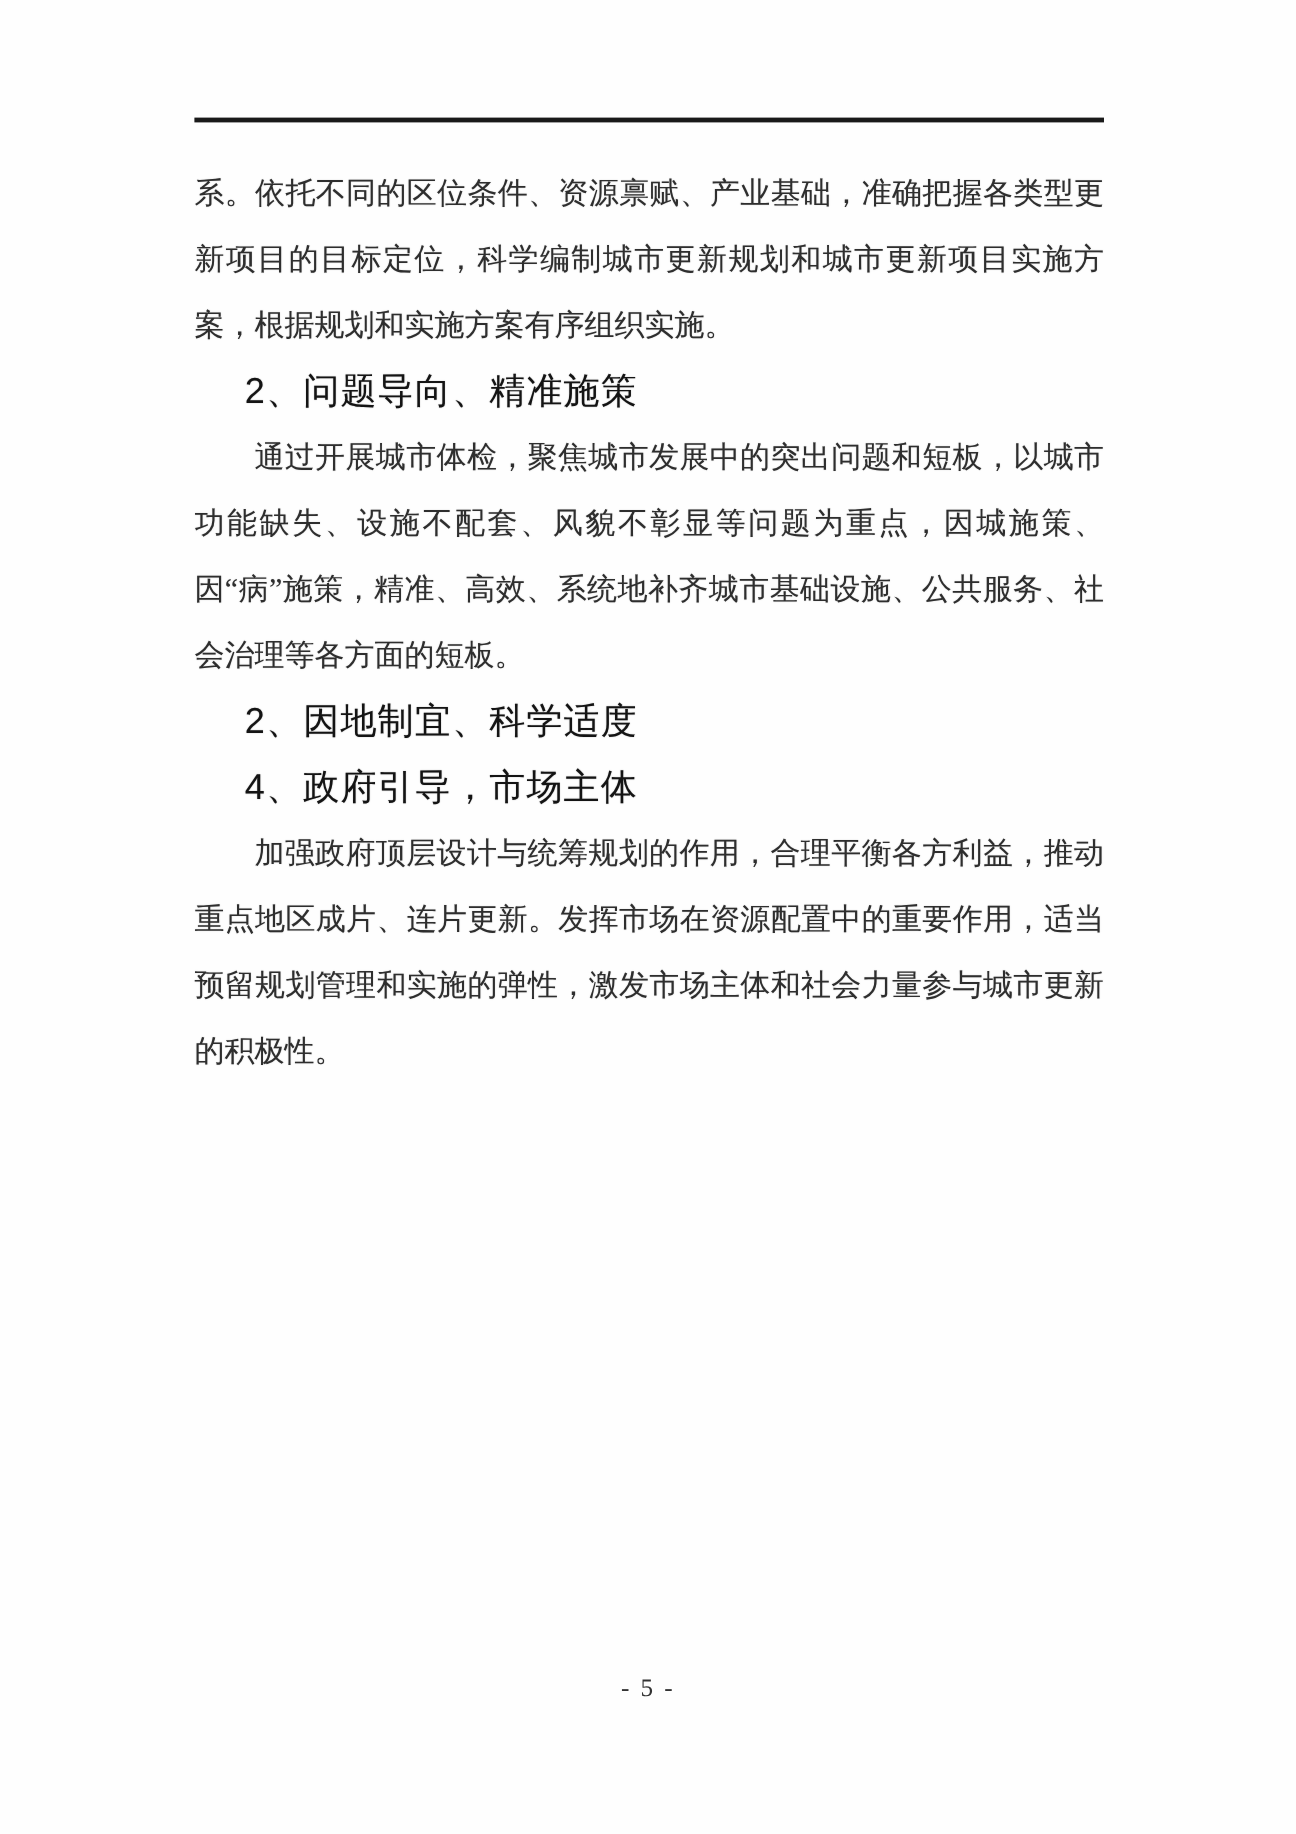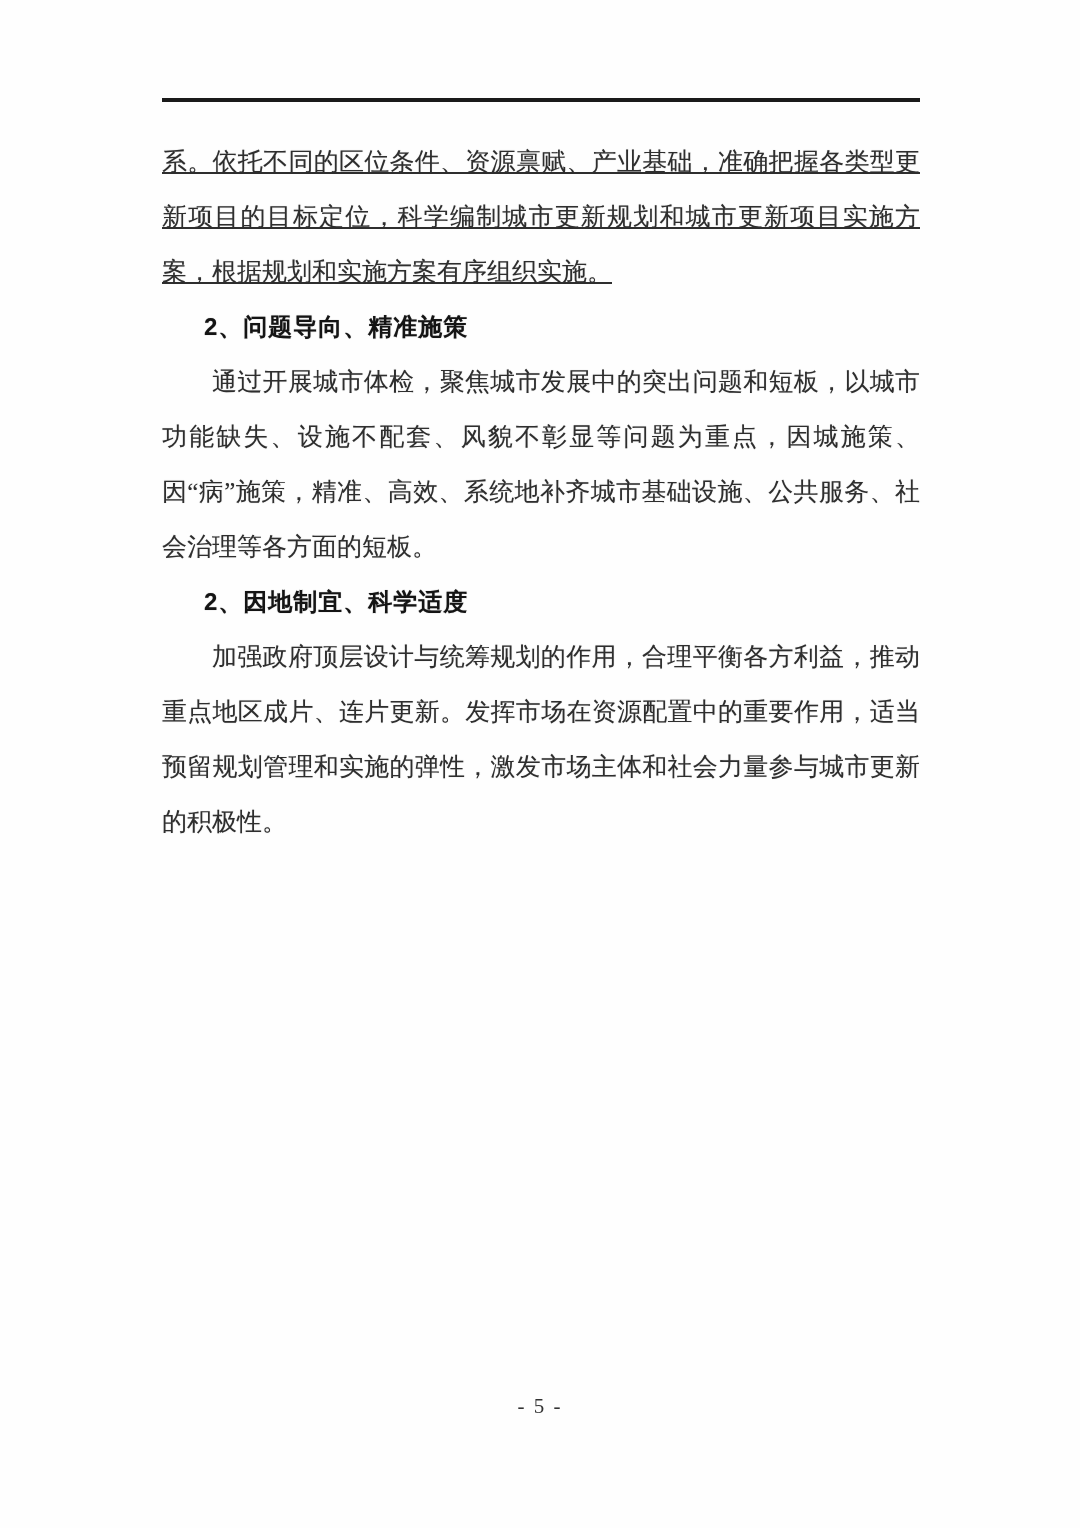--- a/index.html
+++ b/index.html
@@ -41,28 +41,27 @@
     text-align: justify;
     text-justify: inter-character;
     text-shadow: 0 0 1px rgba(70,70,70,0.35);
   }
   .content p {
     margin: 0;
     text-indent: 2em;
   }
   .content p.no-indent {
     text-indent: 0;
-    text-decoration: underline;
   }
   .content .heading {
     margin: 0;
     padding-left: 42px;
     font-family: "Liberation Sans", sans-serif;
-    font-weight: 700;
-    font-size: 24px;
+    font-weight: 400;
+    font-size: 30px;
     line-height: 55px;
     color: #141414;
     text-align: left;
     text-indent: 0;
     letter-spacing: 1px;
     text-shadow: 0 0 1px rgba(20,20,20,0.4);
   }
   .footer {
     position: absolute;
     left: 0;
@@ -85,20 +84,21 @@
   <div class="content">
     <p class="no-indent">系。依托不同的区位条件、资源禀赋、产业基础，准确把握各类型更新项目的目标定位，科学编制城市更新规划和城市更新项目实施方案，根据规划和实施方案有序组织实施。</p>
 
     <p class="heading">2、问题导向、精准施策</p>
 
     <p>通过开展城市体检，聚焦城市发展中的突出问题和短板，以城市功能缺失、设施不配套、风貌不彰显等问题为重点，因城施策、因“病”施策，精准、高效、系统地补齐城市基础设施、公共服务、社会治理等各方面的短板。</p>
 
     <p class="heading">2、因地制宜、科学适度</p>
 
 
+    <p class="heading">4、政府引导，市场主体</p>
 
     <p>加强政府顶层设计与统筹规划的作用，合理平衡各方利益，推动重点地区成片、连片更新。发挥市场在资源配置中的重要作用，适当预留规划管理和实施的弹性，激发市场主体和社会力量参与城市更新的积极性。</p>
 
 
   </div>
 
   <div class="footer">- 5 -</div>
 
 </div>
 

